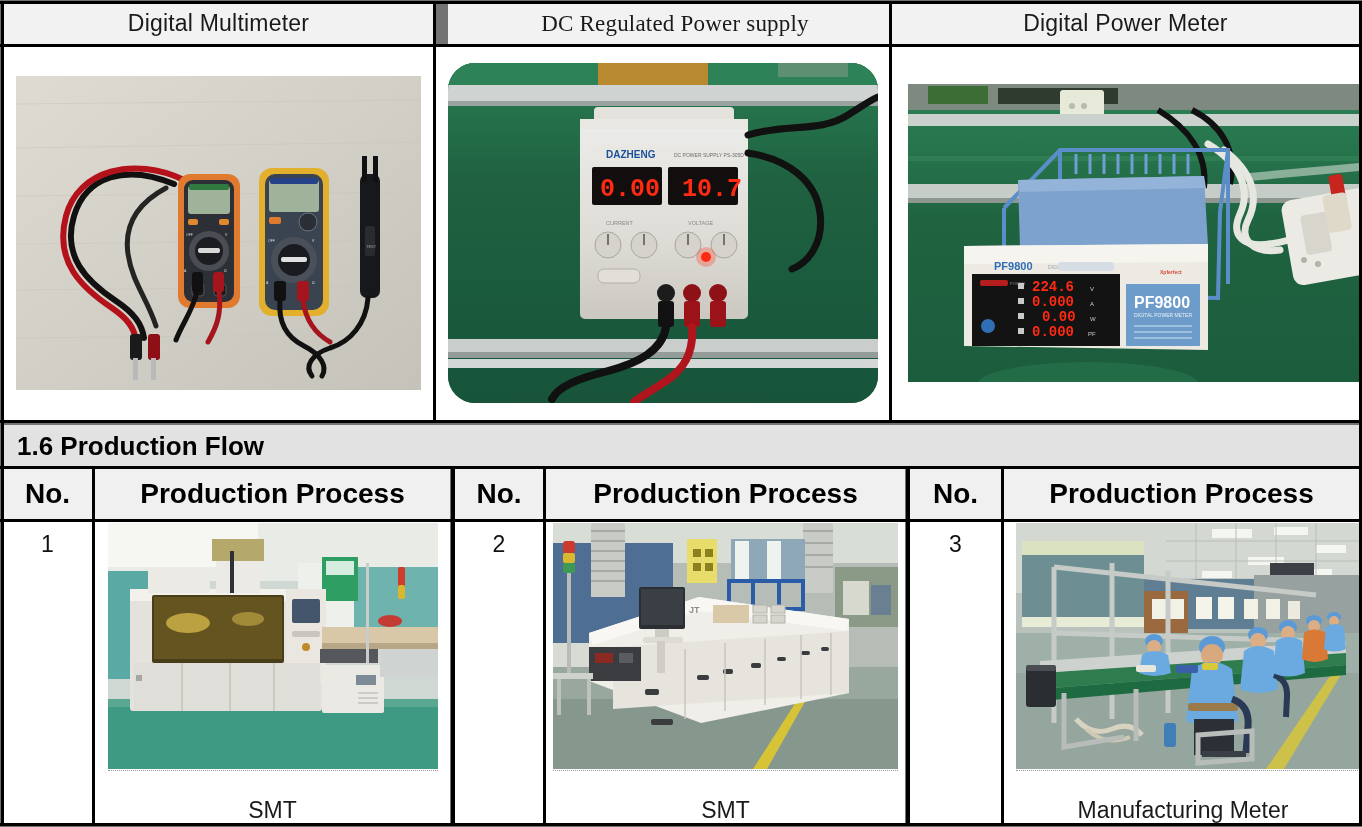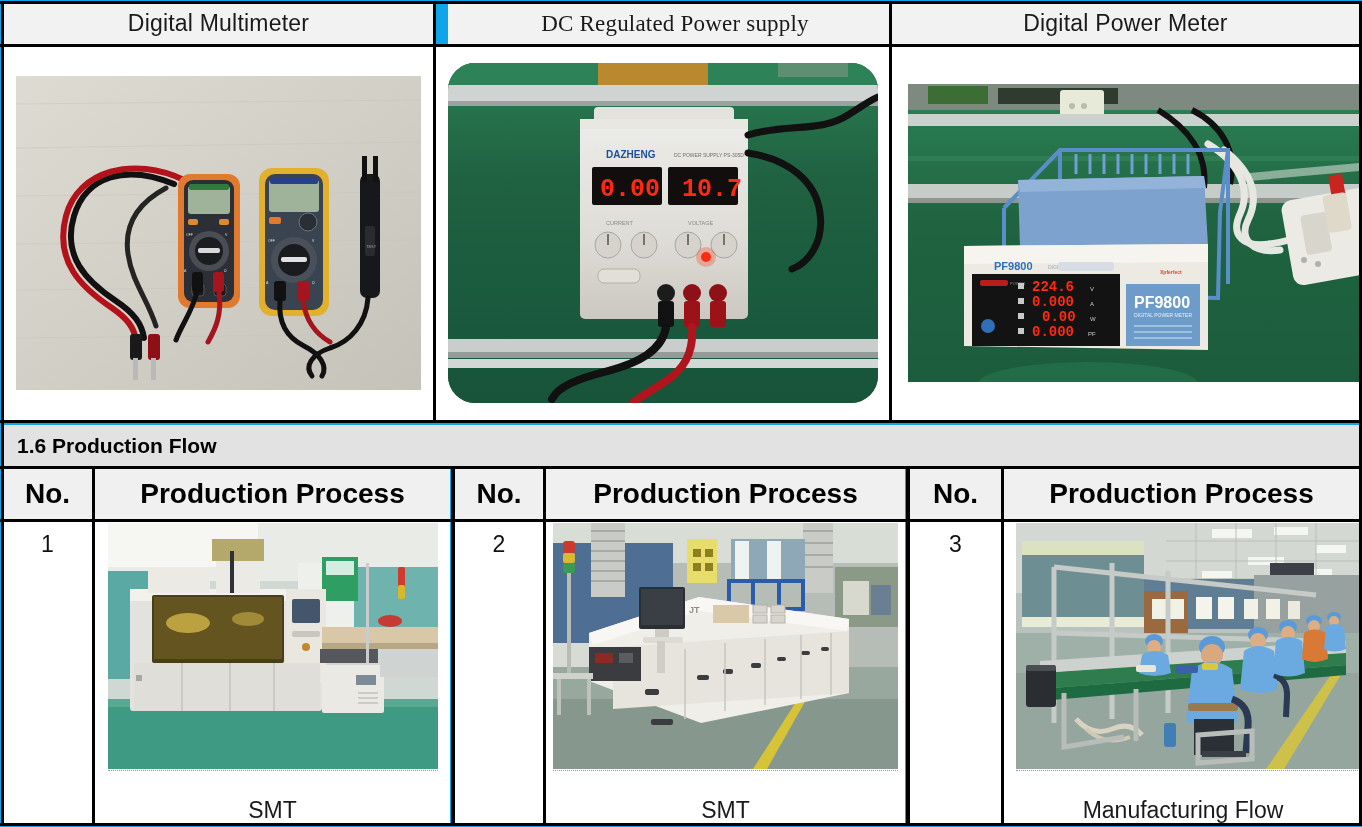--- a/index.html
+++ b/index.html
@@ -7,21 +7,21 @@
     margin: 0;
     padding: 0;
     background: #ffffff;
     font-family: "Liberation Sans", sans-serif;
   }
   #page {
     position: relative;
     width: 1362px;
     height: 827px;
     overflow: hidden;
-    background: #0ea5e9;
+    background: #737373;
   }
 
   
   .abs { position: absolute; box-sizing: border-box; }
   .hline { position: absolute; background: #000000; height: 2px; left: 0; }
   .vline { position: absolute; background: #000000; width: 2px; }
 
   
   .eq-header {
     background: #f2f2f2;
@@ -40,21 +40,21 @@
     justify-content: center;
     overflow: hidden;
   }
 
   
   .section-bar {
     background: #e2e2e2;
     display: flex;
     align-items: center;
     padding-left: 14px;
-    font-size: 21px;
+    font-size: 26px;
     font-weight: bold;
     color: #000000;
   }
 
   
   .pf-header {
     background: #f0f0f0;
     display: flex;
     align-items: center;
     justify-content: center;
@@ -729,21 +729,21 @@
             <path d="M48 170 L48 224 L108 214"></path>
             <path d="M120 166 L120 218"></path>
             <path d="M182 212 L236 208 L236 236 L182 240 Z"></path>
           </g>
 
           <rect x="148" y="200" width="12" height="24" rx="3" fill="#3f7fb5"></rect>
         </svg>
       </div>
     </div>
     <div class="pf-caption">
-      <span>Manufacturing Flow</span>
+      <span>Manufacturing Meter</span>
     </div>
   </div>
 
   <div class="hline" style="top:1px; width:1362px; height:3px;"></div>
   <div class="hline" style="top:44px; width:1362px; height:3px;"></div>
   <div class="hline" style="top:420px; width:1362px; height:3px;"></div>
   <div class="hline" style="top:466px; width:1362px; height:3px;"></div>
   <div class="hline" style="top:519px; width:1362px; height:3px;"></div>
   <div class="hline" style="top:823px; width:1362px; height:3px;"></div>
 

